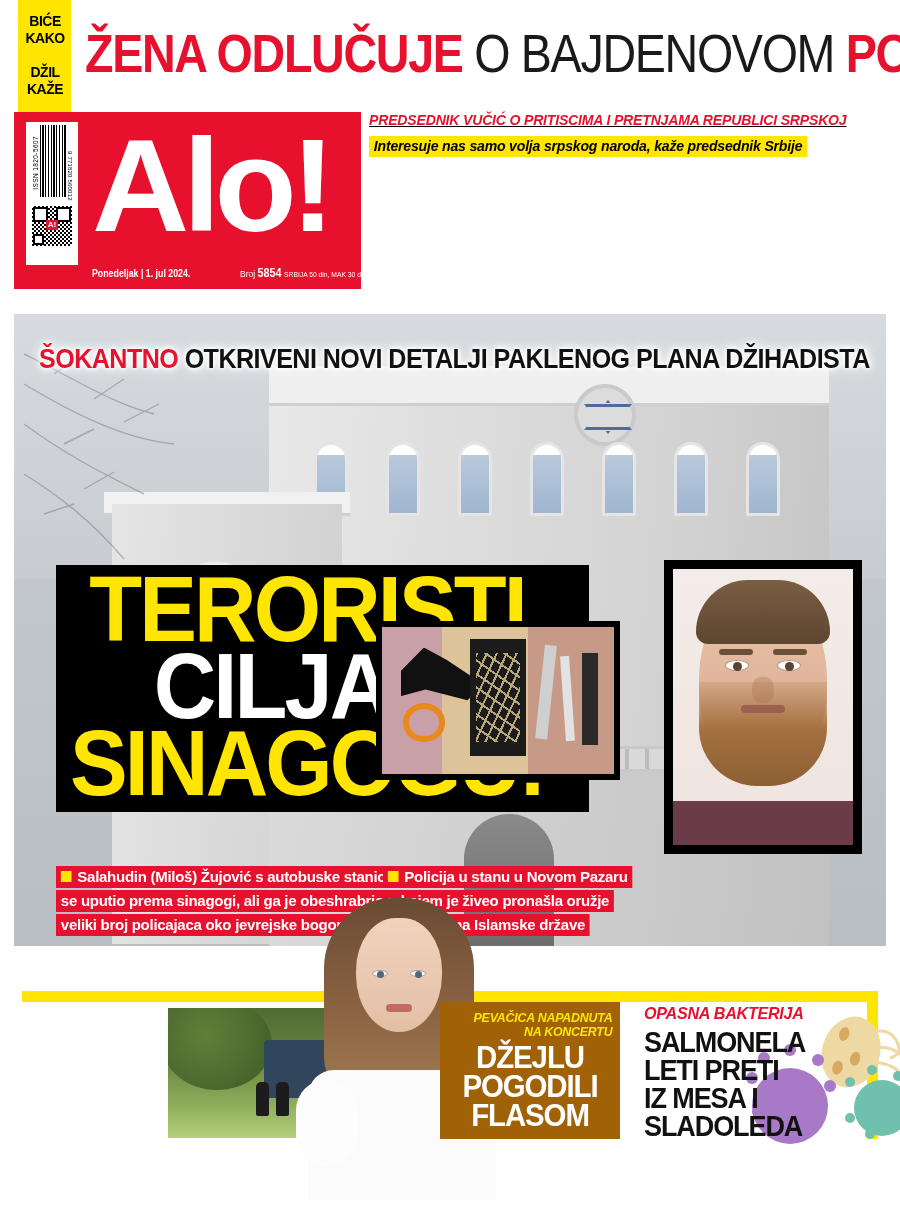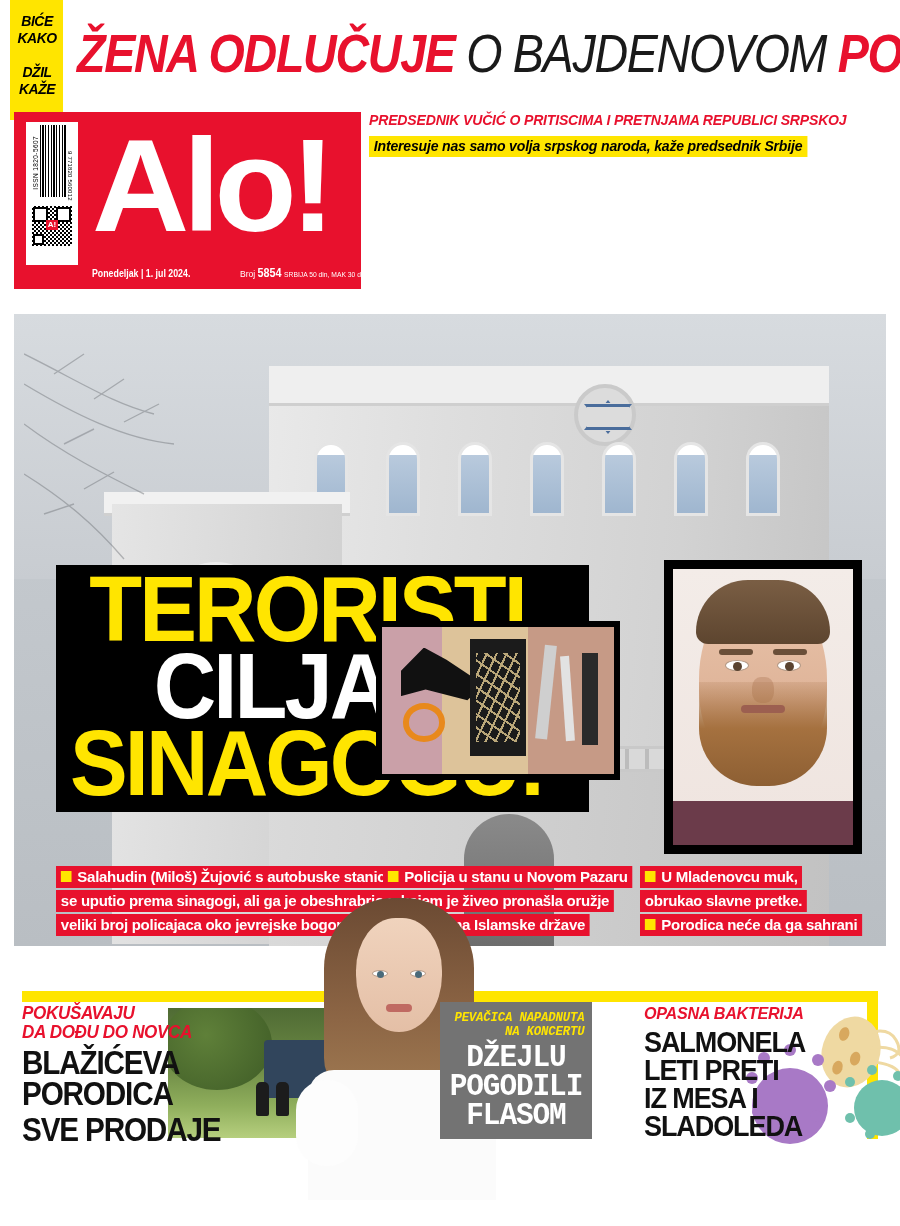--- a/index.html
+++ b/index.html
@@ -7,21 +7,21 @@
     width: 900px; height: 1226px;
     background: #ffffff;
     font-family: "Liberation Sans", sans-serif;
     overflow: hidden;
   }
   .page { position: relative; width: 900px; height: 1226px; background: #fff; }
 
   
   .topstrip {
     position: absolute; left: 0; top: 0; width: 900px; height: 108px;
-    background: #fff; display: flex; align-items: center; padding-left: 8px; font-style: italic;
+    background: #fff; display: flex; align-items: center; padding-left: 16px;
   }
   .dzil-box {
     background: #ffe500; color: #000; font-weight: bold;
     font-size: 15px; line-height: 17px; letter-spacing: -0.5px;
     padding: 5px 6px 5px 7px; text-align: center; transform: scaleX(0.93);
     font-family: "Liberation Sans", sans-serif; white-space: pre-line;
     border: 1px solid #ffe500;
   }
   .dzil-box span { display: block; }
   .topheadline {
@@ -89,21 +89,21 @@
     display: flex; align-items: baseline; color: #fff;
   }
   .alo-date { font-size: 10px; font-weight: bold; transform: scaleX(0.88);
     transform-origin:left; white-space: nowrap; }
   .alo-price { font-size: 9.5px; margin-left: 36px; white-space: nowrap;
     transform: scaleX(0.9); transform-origin:left; }
   .alo-price b { font-size: 12px; }
   .alo-price .sm { font-size: 7.5px; }
 
   
-  .vucic { position: absolute; left: 369px; top: 0; width: 517px; height: 186px; }
+  .vucic { position: absolute; left: 369px; top: 0; width: 517px; height: 186px; text-decoration: underline; }
   .vucic-kicker {
     color: #e8112d; font-size: 14.5px; font-weight: bold; font-style: italic;
     letter-spacing: -0.2px; transform: scaleX(0.97); transform-origin: left;
     white-space: nowrap; margin-bottom: 4px;
   }
   .vucic-body { display: flex; }
   .vucic-head {
     color: #111; font-size: 35px; line-height: 33px; font-weight: bold;
     letter-spacing: -1.2px; transform: scaleX(0.9); transform-origin: left top;
     width: 228px; padding-top: 2px;
@@ -325,22 +325,22 @@
   .bp-eye.l{left:16px;} .bp-eye.r{right:16px;}
   .bp-eye::after{content:"";position:absolute;left:4px;top:0;width:7px;height:7px;
     border-radius:50%;background:#4a6a7a;}
   .bp-lips { position:absolute; left:50%; top:86px; transform:translateX(-50%);
     width:26px; height:8px; border-radius:8px; background:#c06a62; }
   .bp-dress { position:absolute; left:8px; top:172px; width:188px; height:130px;
     background:#fbfbfb; border-radius:26px 26px 0 0; }
   .bp-sleeve { position:absolute; left:-4px; top:182px; width:62px; height:86px;
     background:#fdfdfd; border-radius:30px; }
 
-  .b-mid { position:absolute; left:440px; top:44px; width:152px; height:137px;
-    background:#737373;font-family:Liberation Mono, monospace; }
+  .b-mid { position:absolute; left:440px; top:44px; width:180px; height:137px;
+    background:#a16207; }
   .bm-kicker { color:#ffe500; font-style:italic; font-weight:bold; font-size:13px;
     line-height:14px; text-align:right; padding:9px 8px 0 6px; letter-spacing:-0.2px;
     transform:scaleX(0.95); transform-origin:right; white-space:pre-line; }
   .bm-head { color:#fff; font-weight:bold; font-size:32px; line-height:29px;
     letter-spacing:-1.2px; text-align:center; margin-top:4px; transform:scaleX(0.92);
     white-space:pre-line; }
 
   .b-right { position:absolute; left:644px; top:46px; width:270px; height:135px; }
   .br-kicker { color:#e8112d; font-style:italic; font-weight:bold; font-size:17px;
     letter-spacing:-0.3px; transform:scaleX(0.95); transform-origin:left; }
@@ -427,20 +427,23 @@
           <path d="M30 30 L60 10"></path>
             <path d="M70 55 L100 35"></path>
             <path d="M100 78 L135 60"></path>
           <path d="M40 100 L70 85"></path>
             <path d="M60 145 L90 128"></path>
             <path d="M20 170 L50 160"></path>
         </g>
       </svg>
     </div>
 
+    <div class="kicker-bar">
+      <div class="kicker-txt"><span class="shock">ŠOKANTNO</span><span class="rest"> OTKRIVENI NOVI DETALJI PAKLENOG PLANA DŽIHADISTA</span></div>
+    </div>
 
     <div class="mainhead">
       <div class="ln y">TERORISTI</div>
       <div class="ln w">CILJALI</div>
       <div class="ln y">SINAGOGU!</div>
     </div>
 
     <div class="weapons">
       <div class="waxe"></div>
       <div class="wring"></div>
@@ -485,56 +488,36 @@
             <span>Policija u stanu u Novom Pazaru</span>
           </div>
         <div class="bline">
             <span>u kojem je živeo pronašla oružje</span>
           </div>
         <div class="bline">
             <span>s oznakama Islamske države</span>
           </div>
       </div>
 
-      <div class="bcol c3">
-        <div class="bline">
-            <span class="bsq"></span>
-            <span>U Mladenovcu muk,</span>
-          </div>
-        <div class="bline">
-            <span>obrukao slavne pretke.</span>
-          </div>
-        <div class="bline">
-            <span class="bsq"></span>
-            <span>Porodica neće da ga sahrani</span>
-          </div>
-      </div>
 
     </div>
   </div>
 
   <div class="bottom">
     <div class="ybar-top"></div>
     <div class="ybar-right"></div>
 
     <div class="b-photo1">
       <div class="tree"></div>
       <div class="hearse"></div>
       <div class="fig" style="left:88px"></div>
       <div class="fig" style="left:108px"></div>
       <div class="fig" style="left:150px"></div>
     </div>
 
-    <div class="b-left">
-      <div class="b-kicker">POKUŠAVAJU
-DA DOĐU DO NOVCA</div>
-      <div class="b-head">BLAŽIĆEVA
-PORODICA</div>
-      <div class="b-head red">SVE PRODAJE</div>
-    </div>
 
     <div class="b-person">
       <div class="bp-hair"></div>
       <div class="bp-face">
         <div class="bp-eye l"></div>
         <div class="bp-eye r"></div>
         <div class="bp-lips"></div>
       </div>
       <div class="bp-dress"></div>
       <div class="bp-sleeve"></div>

